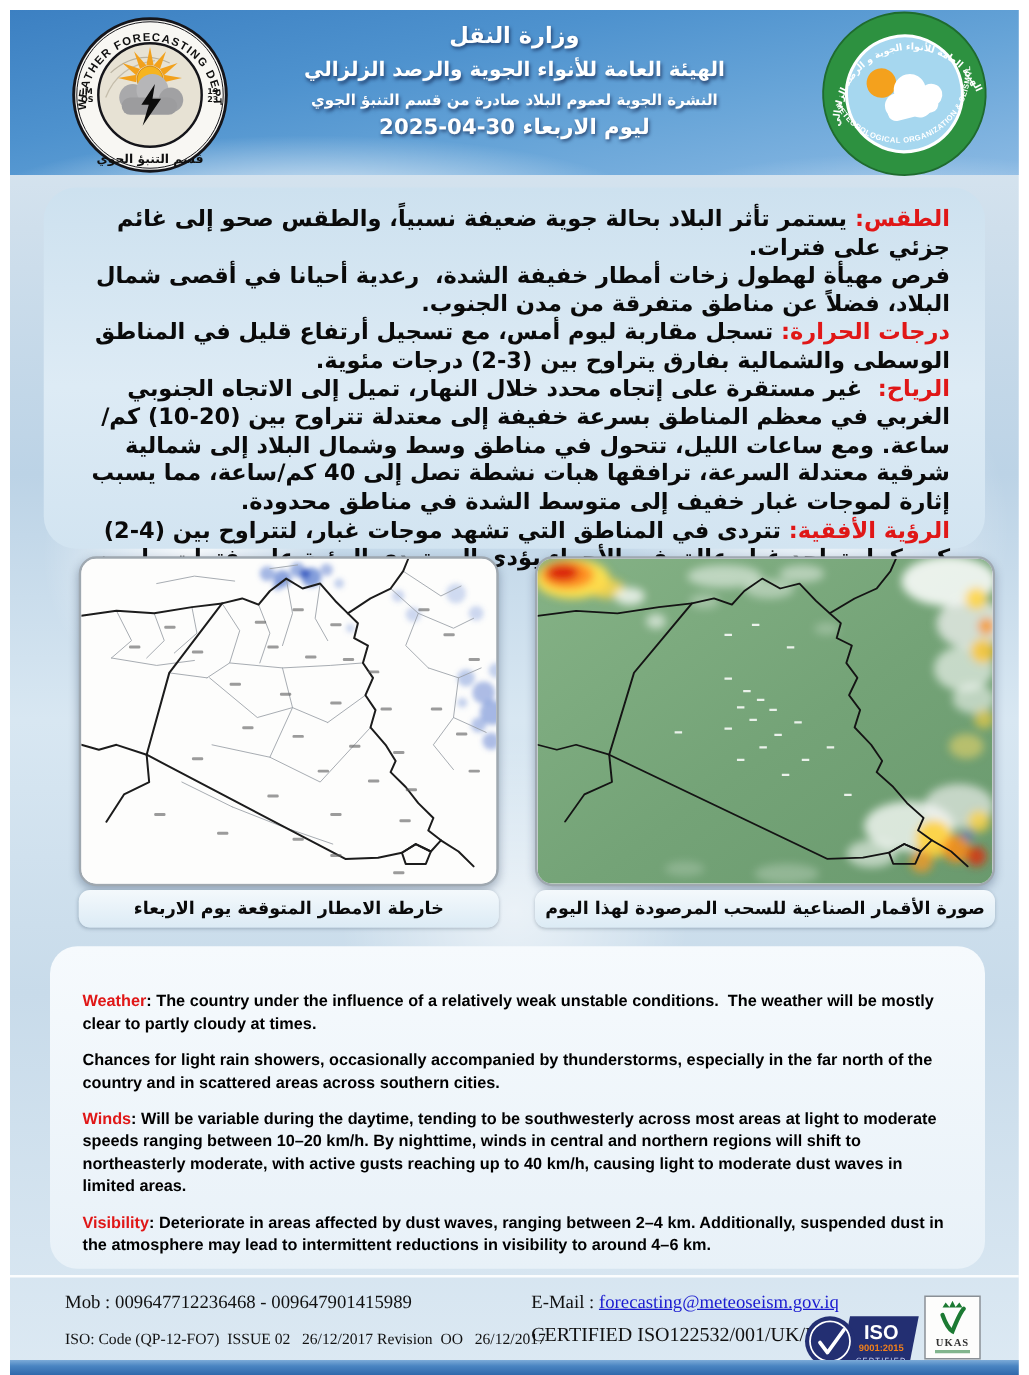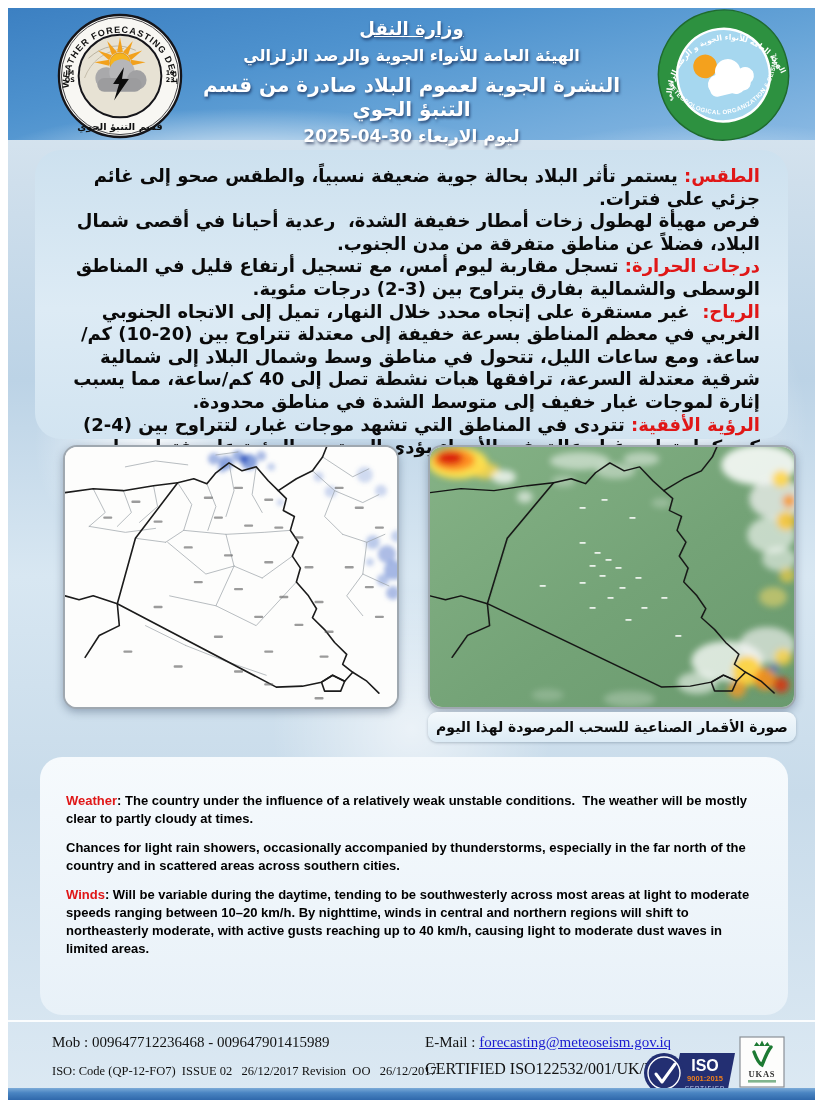--- a/index.html
+++ b/index.html
@@ -10,23 +10,23 @@
       radial-gradient(circle 220px at 80% 38%, rgba(255,255,255,.7), rgba(255,255,255,0) 70%),
       radial-gradient(circle 200px at 50% 66%, rgba(255,255,255,.6), rgba(255,255,255,0) 70%),
       linear-gradient(180deg,#e3edf5 0%,#cfdfec 16%,#bcd3e6 34%,#d8e7f2 52%,#c8dbea 72%,#dce9f3 100%);}
   
   .header{position:absolute;left:8px;top:8px;width:807px;height:132px;
     background:
       radial-gradient(ellipse 55% 70% at 30% 118%, rgba(255,255,255,.85), rgba(255,255,255,0) 60%),
       radial-gradient(ellipse 45% 60% at 88% 120%, rgba(255,255,255,.45), rgba(255,255,255,0) 55%),
       linear-gradient(168deg,#3c80c2 0%,#4e92ce 35%,#68a5d8 65%,#8ab9e3 100%);}
   .header-titles{position:absolute;left:188px;right:188px;top:8px;text-align:center;color:#fff;font-weight:bold;direction:rtl;text-shadow:1px 2px 3px rgba(8,20,60,.65);}
-  .ht1{font-size:18px;margin:2px 0 7px;text-decoration:underline;}
+  .ht1{font-size:18px;margin:2px 0 7px;}
   .ht2{font-size:16px;margin:0 0 8px;}
-  .ht3{font-size:20px;margin:0 0 5px;}
+  .ht3{font-size:12px;margin:0 0 5px;}
   .ht4{font-size:17px;margin:0;}
   .logo-left{position:absolute;left:48px;top:4px;}
   .logo-right{position:absolute;right:24px;top:0px;transform:rotate(-14deg);}
   
   .ar-panel{position:absolute;left:35px;top:150px;width:753px;height:289px;border-radius:26px;
     background:linear-gradient(180deg,#cde1ef 0%,#ddebf5 55%,#d2e4f1 100%);
     padding:15px 28px 0 28px;box-sizing:border-box;direction:rtl;text-align:right;
     font-weight:bold;font-size:18px;line-height:22.6px;color:#0a0a0a;}
   .ar-panel p{margin:0;white-space:pre-wrap;}
   .lbl-ar{color:#e01717;}
@@ -322,31 +322,33 @@
           <rect x="196" y="172" width="6" height="1.8"></rect>
         <rect x="150" y="60" width="6" height="1.8"></rect>
           <rect x="172" y="52" width="6" height="1.8"></rect>
         <rect x="200" y="70" width="6" height="1.8"></rect>
           <rect x="246" y="188" width="6" height="1.8"></rect>
         <rect x="110" y="138" width="6" height="1.8"></rect>
       </g>
     </svg>
   </div>
 
+  <div class="cap cap-left">خارطة الامطار المتوقعة يوم الاربعاء</div>
   <div class="cap cap-right">صورة الأقمار الصناعية للسحب المرصودة لهذا اليوم</div>
 
   <div class="en-panel">
 
       <p><span class="lbl-en">Weather</span><span>: The country under the influence of a relatively weak unstable conditions.  The weather will be mostly clear to partly cloudy at times.</span></p>
 
       <p><span class="lbl-en"></span><span>Chances for light rain showers, occasionally accompanied by thunderstorms, especially in the far north of the country and in scattered areas across southern cities.</span></p>
 
 
       <p><span class="lbl-en">Winds</span><span>: Will be variable during the daytime, tending to be southwesterly across most areas at light to moderate speeds ranging between 10–20 km/h. By nighttime, winds in central and northern regions will shift to northeasterly moderate, with active gusts reaching up to 40 km/h, causing light to moderate dust waves in limited areas.</span></p>
 
+      <p><span class="lbl-en">Visibility</span><span>: Deteriorate in areas affected by dust waves, ranging between 2–4 km. Additionally, suspended dust in the atmosphere may lead to intermittent reductions in visibility to around 4–6 km.</span></p>
     </div>
 
   <div class="footer">
     <div class="f-mob">Mob : 009647712236468 - 009647901415989</div>
     <div class="f-email"><span>E-Mail : </span><a href="#">forecasting@meteoseism.gov.iq</a></div>
     <div class="f-iso">ISO: Code (QP-12-FO7)  ISSUE 02   26/12/2017 Revision  OO   26/12/2017</div>
     <div class="f-cert">CERTIFIED ISO122532/001/UK/En</div>
     <div class="badge-iso">
       <svg width="95" height="54" viewBox="0 0 95 54">
         <polygon points="38,7 93,7 85,48 30,48" fill="#232f72"></polygon>

